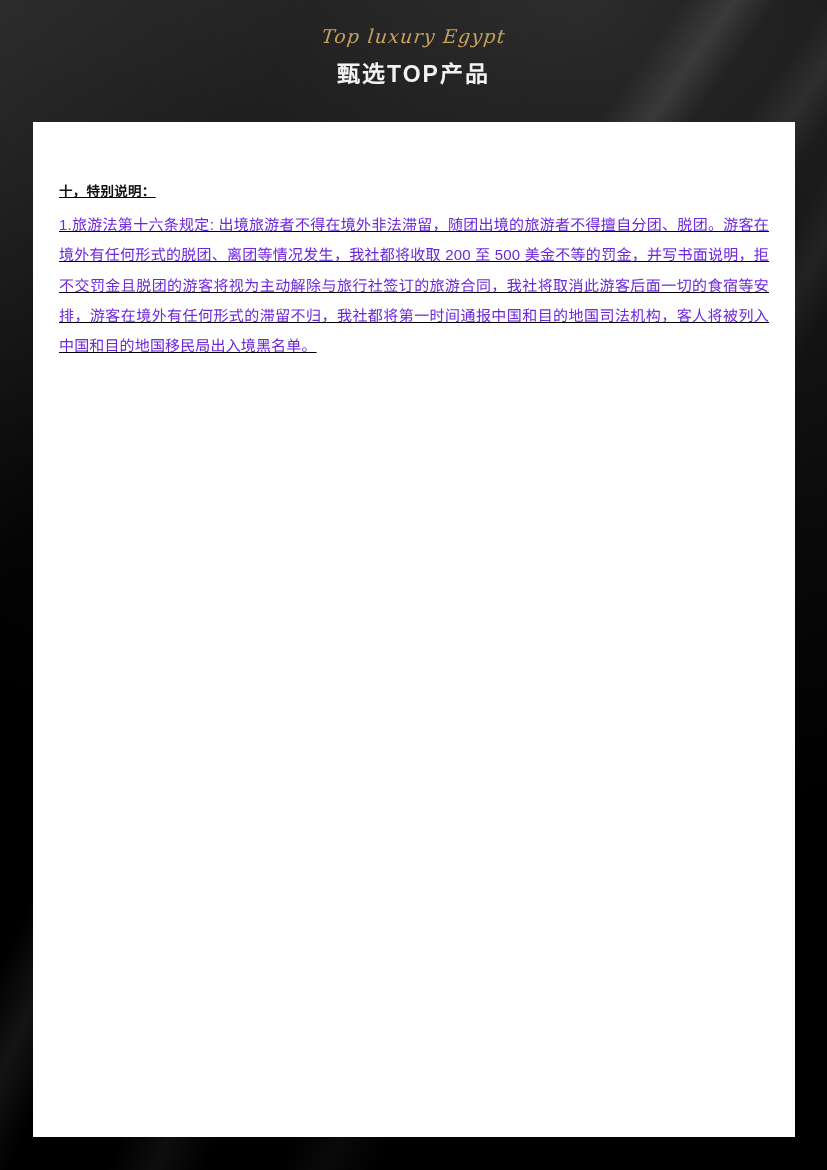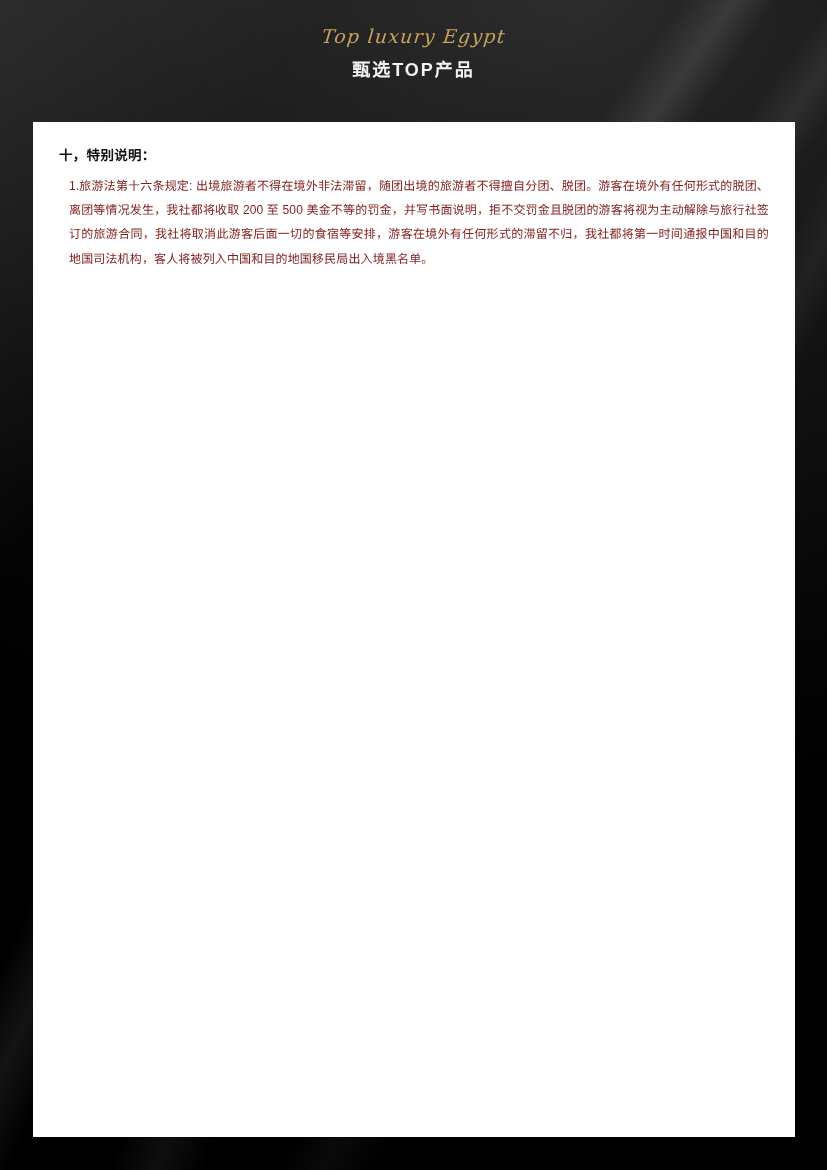--- a/index.html
+++ b/index.html
@@ -67,57 +67,57 @@
     letter-spacing: 1.2px;
     color: #c8a25c;
     line-height: 1.1;
     transform: skewX(-6deg);
     display: inline-block;
   }
   .brand-main {
     margin-top: 8px;
     font-family: "Liberation Sans", "DejaVu Sans", sans-serif;
     font-weight: bold;
-    font-size: 18px;
+    font-size: 23px;
     letter-spacing: 2px;
     color: #f2f2f2;
   }
 
   
   .sheet {
     position: absolute;
     left: 33px;
     top: 122px;
     width: 762px;
     height: 1015px;
     background: #ffffff;
     z-index: 3;
     overflow: hidden;
   }
 
   .content {
-    padding: 22px 26px 0 26px;
+    padding: 58px 26px 0 26px;
+    text-decoration: underline;
   }
 
   .section-title {
     font-size: 13.5px;
     font-weight: bold;
     color: #111;
     letter-spacing: 0.3px;
     margin-bottom: 10px;
   }
 
   .clause {
-    font-size: 12px;
+    font-size: 15px;
     line-height: 2.02;
-    color: #7f1d1d;
+    color: #6d28d9;
     text-align: justify;
     text-justify: inter-ideograph;
     letter-spacing: 0.15px;
-    margin-left: 10px;
   }
   .clause + .clause { margin-top: 0; }
 </style>
 </head>
 <body>
 
 <div class="page">
 
   <div class="masthead">
     <div class="brand-script">Top luxury Egypt</div>

